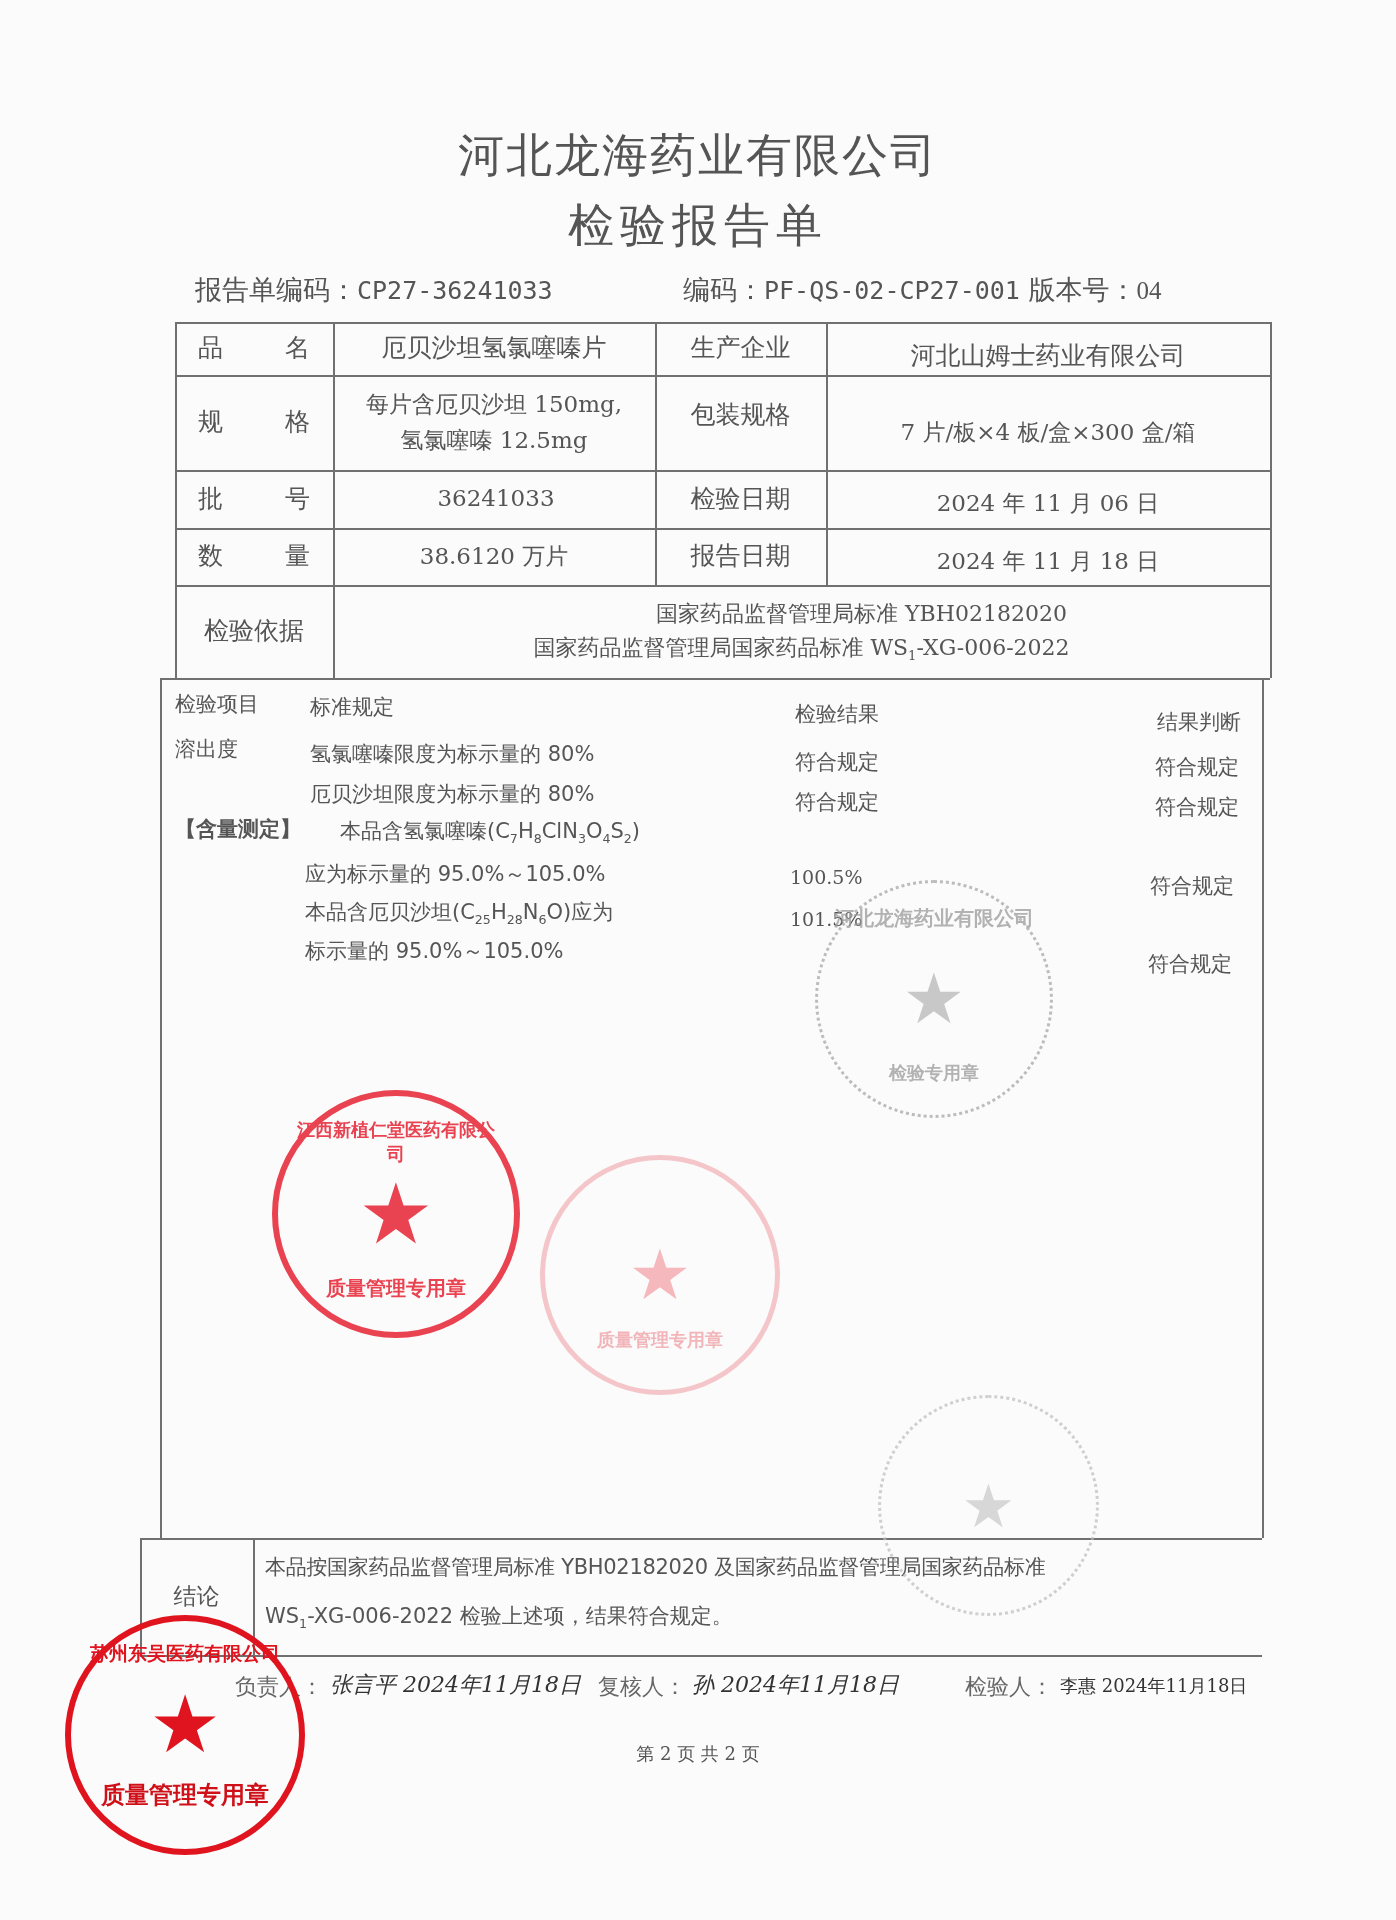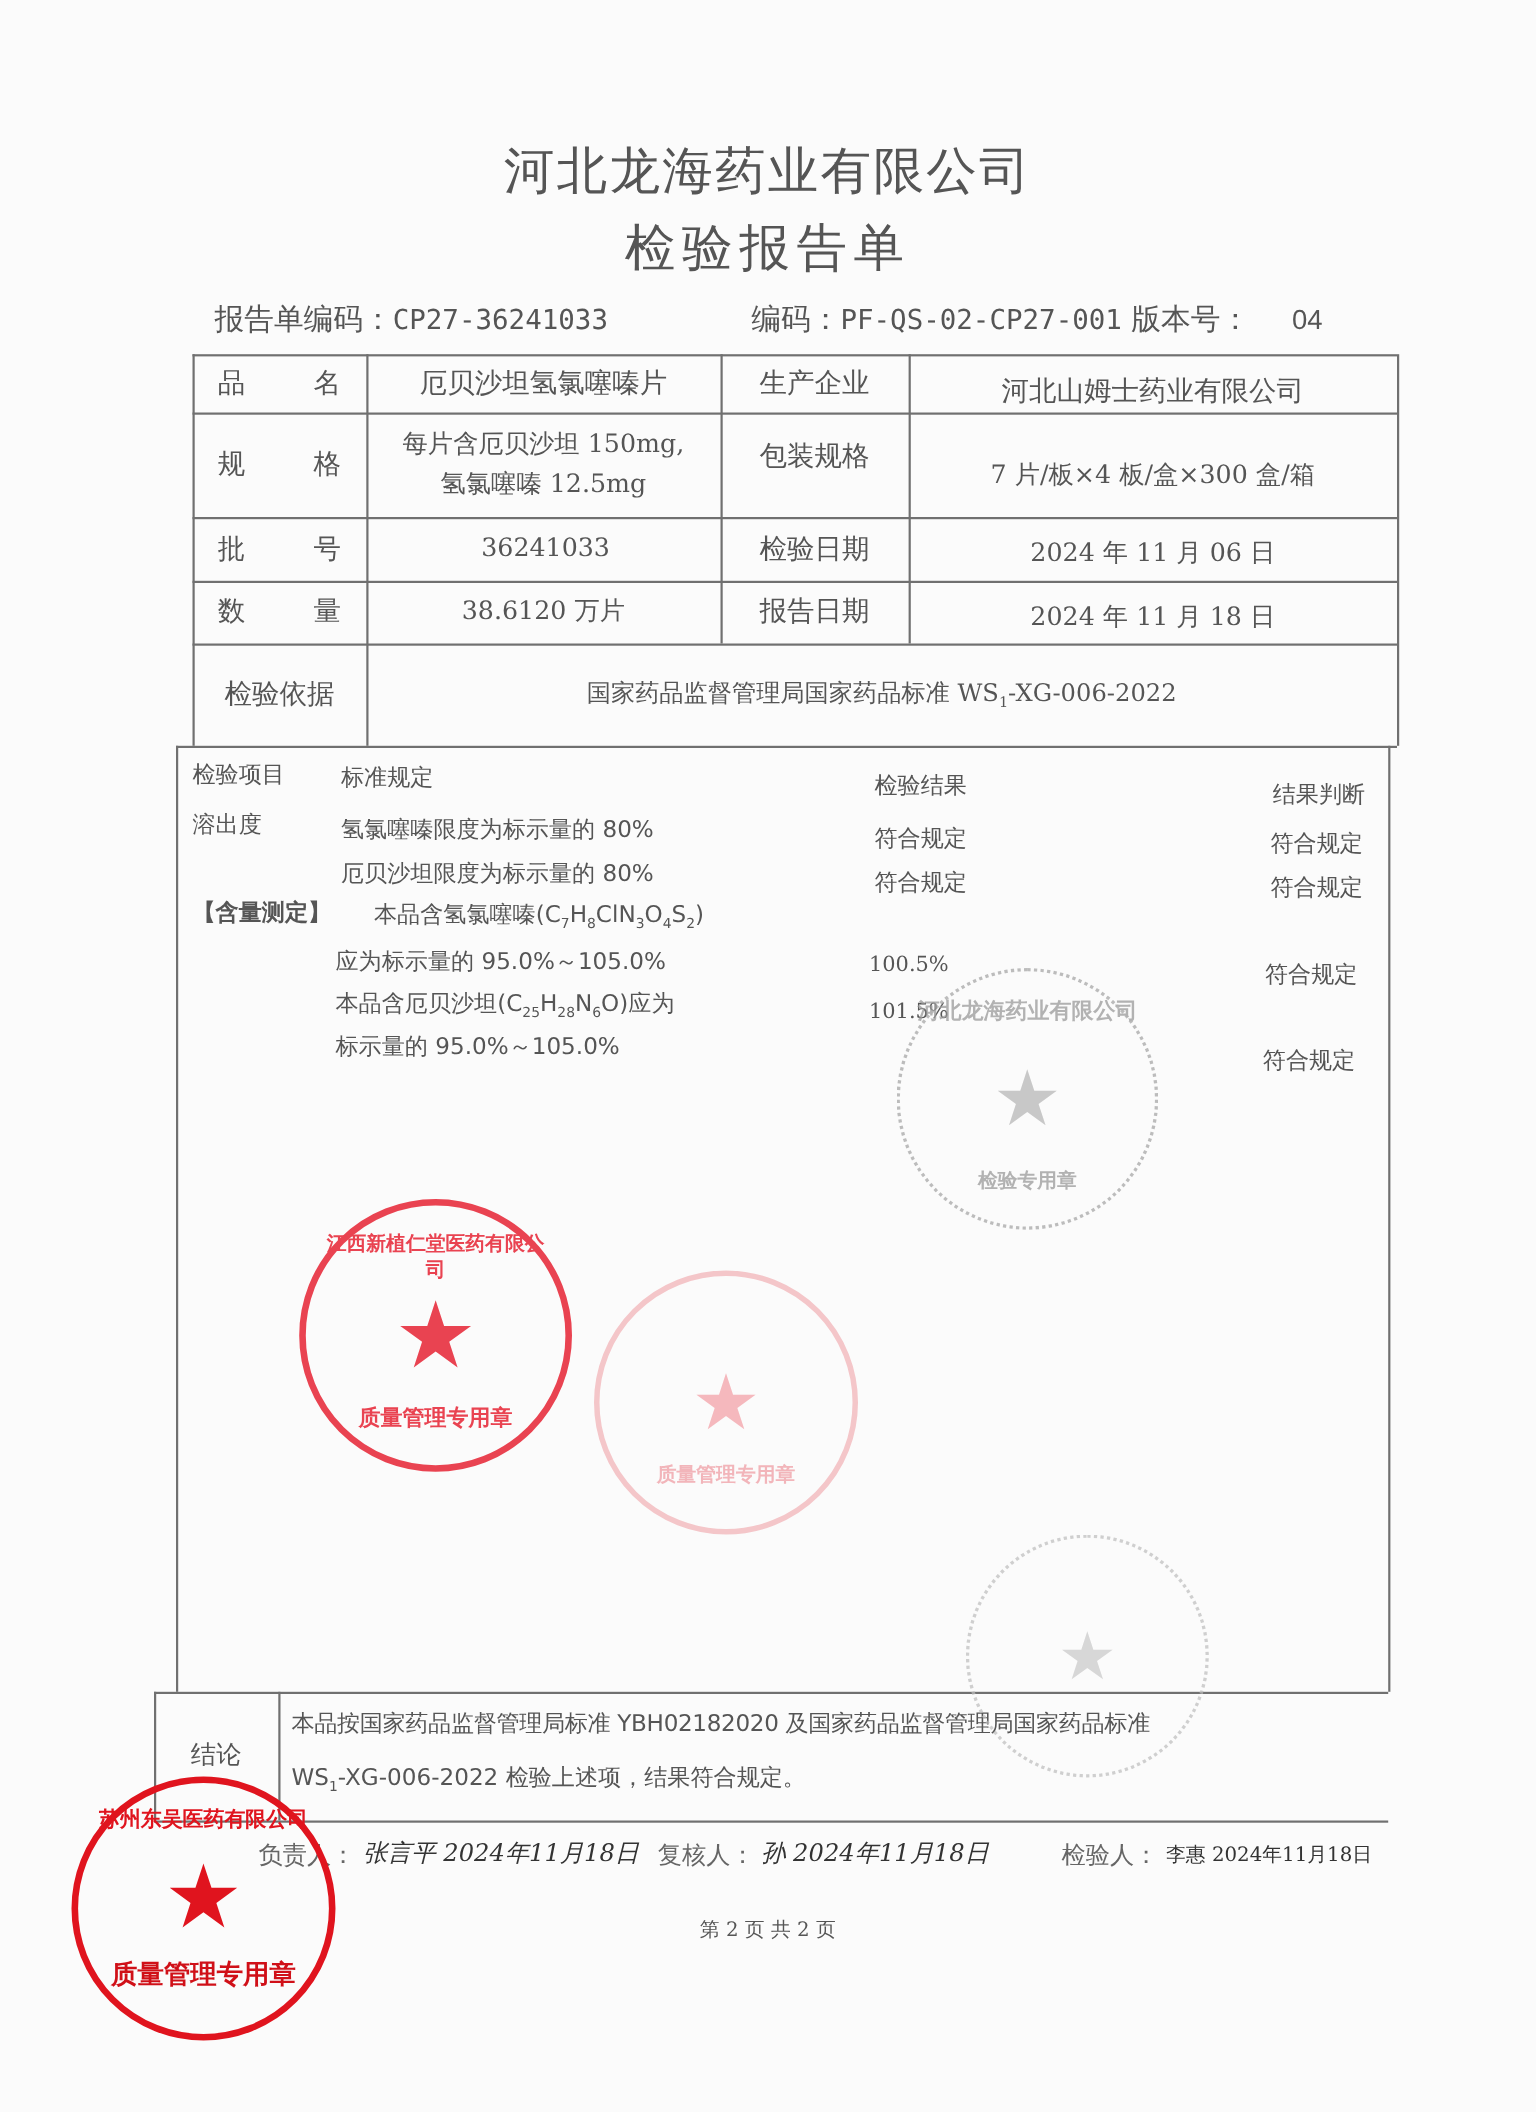--- a/index.html
+++ b/index.html
@@ -29,21 +29,21 @@
 <body>
 
 <div class="abs title1">河北龙海药业有限公司</div>
 <div class="abs title2">检验报告单</div>
 
 <div class="abs hdr" style="left:195px;">
   <span>报告单编码：</span><span style="font-family:'DejaVu Sans Mono',monospace;font-size:25px;">CP27-36241033</span>
 </div>
 <div class="abs hdr" style="left:683px;">
   <span>编码：</span><span style="font-family:'DejaVu Sans Mono',monospace;font-size:25px;">PF-QS-02-CP27-001</span>
-  <span>版本号：</span><span style="font-family:Liberation Sans, sans-serif;font-size:25px;margin-left:38px;">04</span>
+  <span>版本号：</span><span style="font-family:Liberation Serif, serif;font-size:25px;">04</span>
 </div>
 
 <div>
 
   <div class="line-h" style="left:175px; width:1095px; top:322px;"></div>
   <div class="line-h" style="left:175px; width:1095px; top:375px;"></div>
   <div class="line-h" style="left:175px; width:1095px; top:470px;"></div>
   <div class="line-h" style="left:175px; width:1095px; top:528px;"></div>
   <div class="line-h" style="left:175px; width:1095px; top:585px;"></div>
   <div class="line-h" style="left:160px; width:1110px; top:678px;"></div>
@@ -92,20 +92,21 @@
         <span>数</span>
         <span>量</span>
       </span>
   </div>
   <div class="cell" style="left:333px; top:528px; width:322px; height:57px; font-size:23px;">38.6120 万片</div>
   <div class="cell" style="left:655px; top:528px; width:171px; height:57px;">报告日期</div>
   <div class="cell" style="left:826px; top:533px; width:444px; height:57px; font-size:23px;">2024 年 11 月 18 日</div>
 
   <div class="cell" style="left:175px; top:585px; width:158px; height:93px;">检验依据</div>
   <div class="cell" style="left:333px; top:585px; width:937px; height:93px; flex-direction:column; font-size:22px;">
+    <div style="margin-left:120px;">国家药品监督管理局标准 YBH02182020</div>
     <div><span>国家药品监督管理局国家药品标准 WS</span><sub>1</sub><span>-XG-006-2022</span></div>
   </div>
 </div>
 
 <div>
   <div class="line-v" style="left:160px; top:678px; height:860px;"></div>
   <div class="line-v" style="left:1262px; top:678px; height:860px;"></div>
 
   <div class="res" style="left:175px; top:690px;">检验项目</div>
   <div class="res" style="left:310px; top:693px;">标准规定</div>

